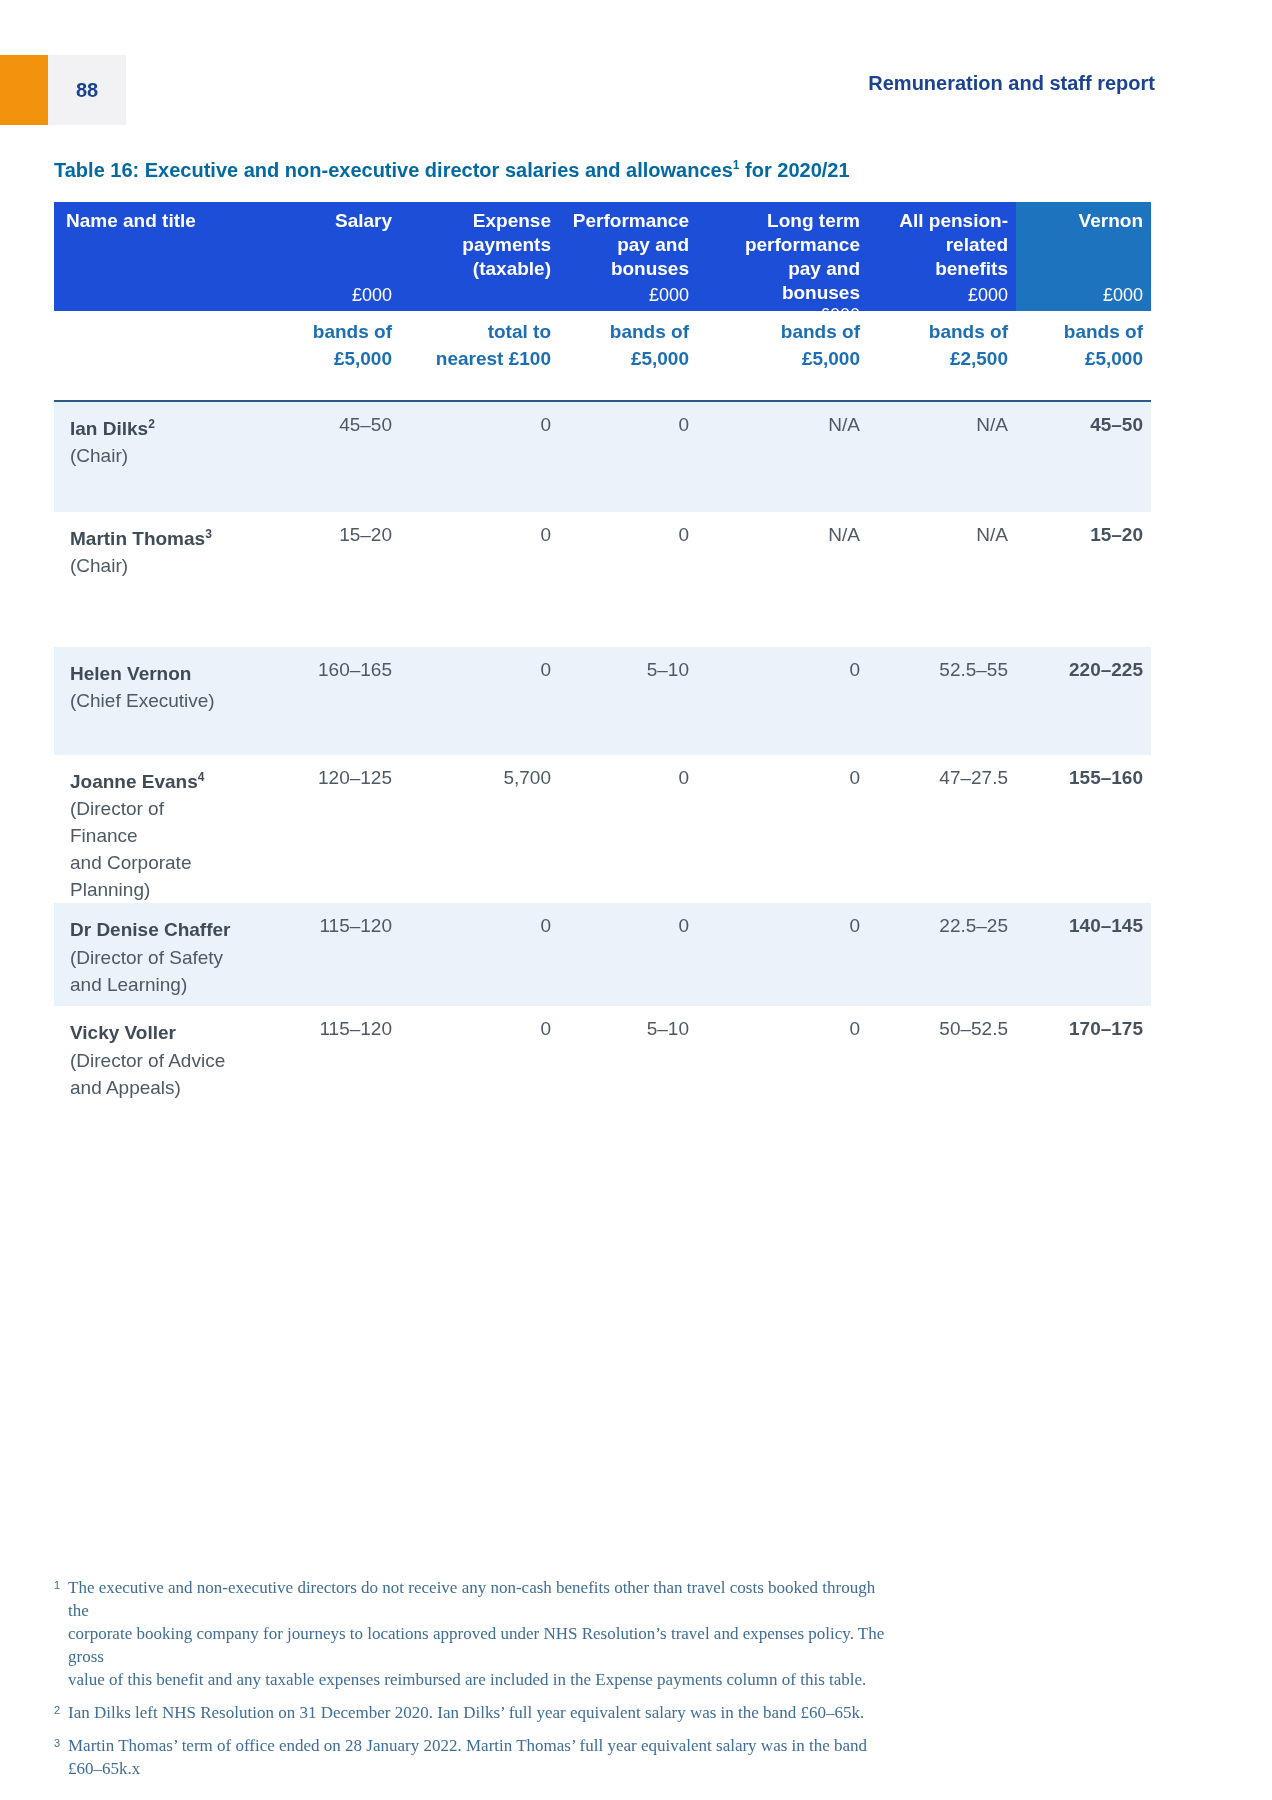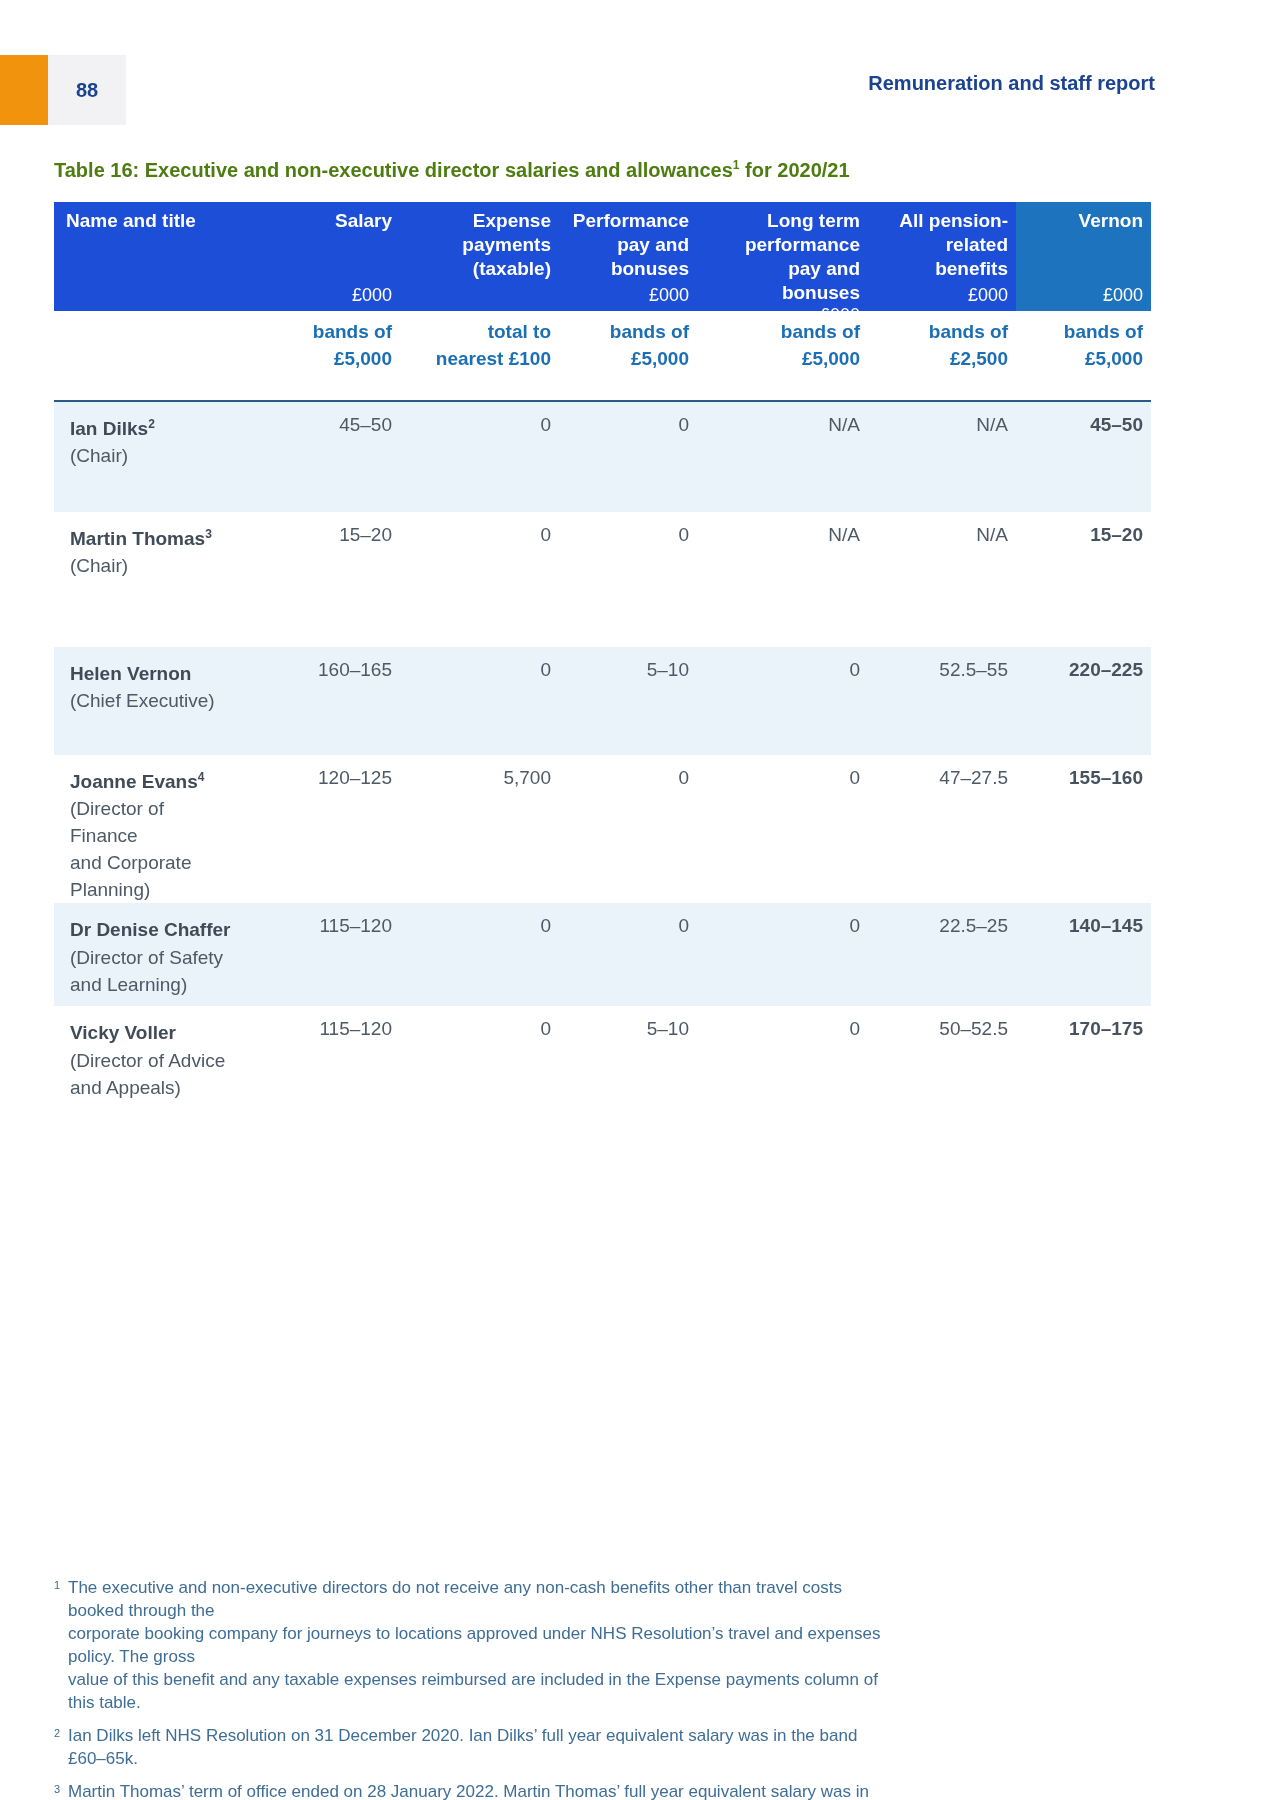--- a/index.html
+++ b/index.html
@@ -15,21 +15,21 @@
     display:flex; align-items:center; justify-content:center;
     color:#1B4390; font-weight:bold; font-size:20px;
   }
   .report-title {
     position:absolute; top:72px; right:117px;
     color:#1B4390; font-weight:bold; font-size:20px;
   }
   
   .table-title {
     position:absolute; left:54px; top:158px;
-    color:#4d7c0f; font-weight:bold; font-size:20px;
+    color:#0369a1; font-weight:bold; font-size:20px;
   }
   .table-title sup { font-size:12px; }
   
   .tbl { position:absolute; left:54px; top:202px; width:1097px; }
   .trow { display:grid; grid-template-columns:186px 160px 159px 138px 171px 148px 135px; }
   .hcell {
     background:#1d4ed8; color:#ffffff; height:109px;
     display:flex; flex-direction:column; justify-content:space-between;
     padding:7px 8px 6px 8px; text-align:right;
   }
@@ -51,21 +51,21 @@
   .nm { font-weight:bold; color:#3F4B57; }
   .nm sup { font-size:12px; }
   .role { color:#4D5965; white-space:pre-line; }
   .cell.total-val { font-weight:bold; color:#46525E; }
   .r1 { min-height:110px; } .r2 { min-height:135px; } .r3 { min-height:108px; }
   .r4 { min-height:117px; } .r5 { min-height:103px; } .r6 { min-height:145px; }
   
   .footnotes { position:absolute; left:54px; top:1576px; width:840px; color:#3E6D96; }
   .fn { display:flex; margin-bottom:10px; font-size:17px; line-height:23px; }
   .fn .fn-marker { width:14px; flex:0 0 14px; font-size:11px; line-height:17px; padding-top:1px; }
-  .fn .fn-text { white-space:pre-line; }
+  .fn .fn-text { white-space:pre-line;font-family:Liberation Serif, serif; }
 </style>
 </head>
 <body>
 
 <div class="page">
 
   <div class="orange-block"></div>
   <div class="pagenum-block">88</div>
   <div class="report-title">Remuneration and staff report</div>
 

